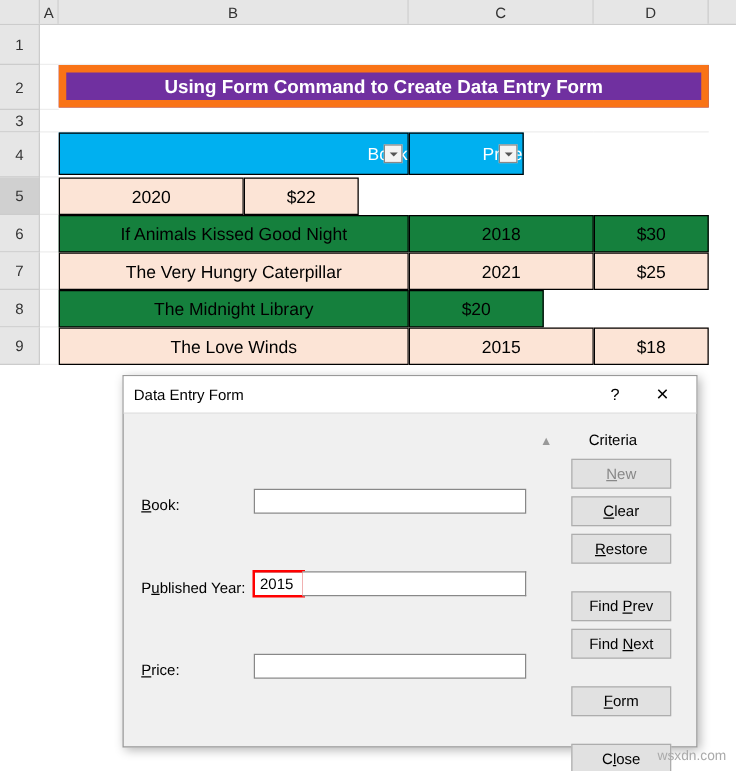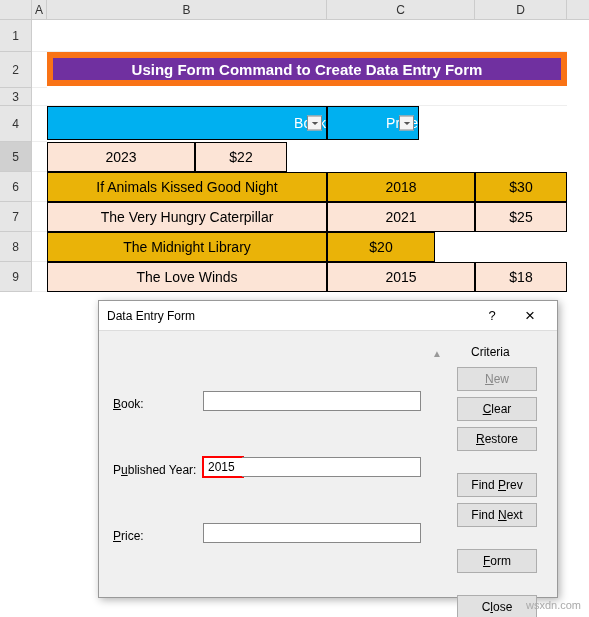--- a/index.html
+++ b/index.html
@@ -112,21 +112,21 @@
       height: 8px;
     }
     .tbl-cell {
       text-align: center;
       border: 1px solid #000;
       height: 30px;
       line-height: 28px;
       font-size: 14px;
     }
     .even-row { background: #fce4d6; }
-    .odd-row { background: #eab308; }
+    .odd-row { background: #15803d; }
     .selected-cell {
       outline: 2px solid #1a7e43;
       outline-offset: -1px;
     }
     
     .dialog {
       position: absolute;
       top: 300px;
       left: 98px;
       width: 460px;
@@ -279,21 +279,21 @@
           <svg viewBox="0 0 10 10">
             <path d="M1 3 L5 7 L9 3 Z" fill="#555"></path>
           </svg>
         </span>
     </div>
   </div>
 
   <div class="row" style="height:30px">
     <div class="row-hdr selected" style="line-height:30px">5</div>
     <div class="cell col-A"></div>
-    <div class="tbl-cell even-row" style="width:148px">2023</div>
+    <div class="tbl-cell even-row" style="width:148px">2020</div>
     <div class="tbl-cell even-row" style="width:92px">$22</div>
   </div>
   <div class="row" style="height:30px">
     <div class="row-hdr" style="line-height:30px">6</div>
     <div class="cell col-A"></div>
     <div class="tbl-cell odd-row" style="width:280px">If Animals Kissed Good Night</div>
     <div class="tbl-cell odd-row" style="width:148px">2018</div>
     <div class="tbl-cell odd-row" style="width:92px">$30</div>
   </div>
   <div class="row" style="height:30px">

